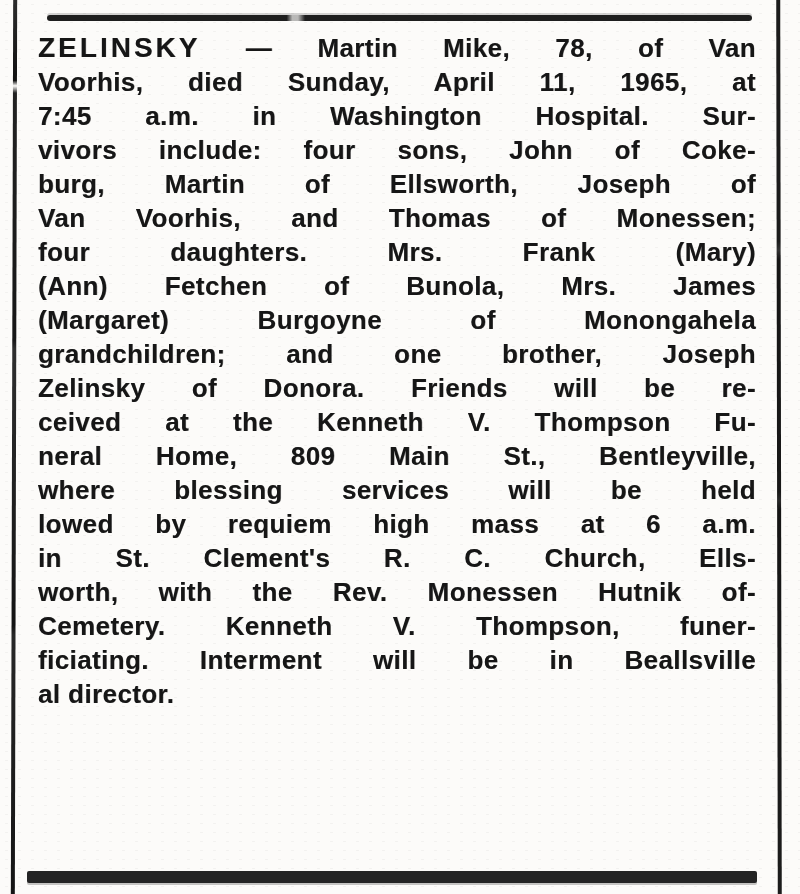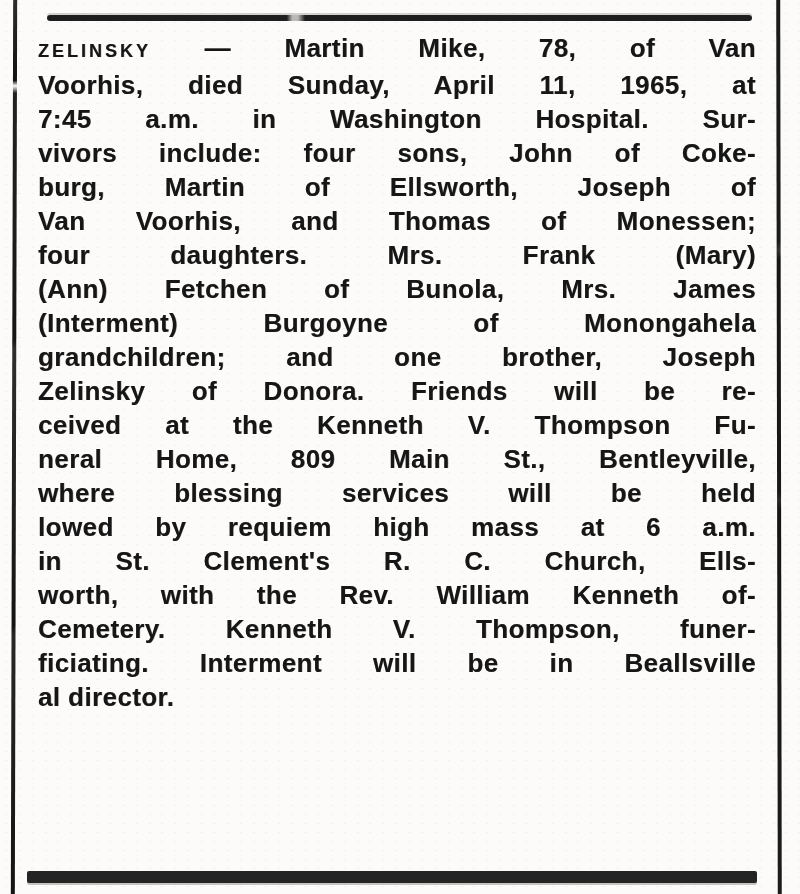--- a/index.html
+++ b/index.html
@@ -83,21 +83,21 @@
   .line {
     text-align: justify;
     text-align-last: justify;
     text-justify: inter-word;
     white-space: normal;
   }
   .lines-wrap .line:last-child {
     text-align-last: left;
   }
   .surname {
-    font-size: 18px;
+    font-size: 28px;
     letter-spacing: 3px;
   }
 </style>
 </head>
 <body>
 
 <div class="scan">
   <div class="rule-left"></div>
   <div class="rule-right"></div>
   <div class="rule-top"></div>
@@ -108,29 +108,29 @@
       <span>— Martin Mike, 78, of Van</span>
     </div>
     <div class="lines-wrap">
         <div class="line">Voorhis, died Sunday, April 11, 1965, at</div>
         <div class="line">7:45 a.m. in Washington Hospital. Sur-</div>
         <div class="line">vivors include: four sons, John of Coke-</div>
         <div class="line">burg, Martin of Ellsworth, Joseph of</div>
         <div class="line">Van Voorhis, and Thomas of Monessen;</div>
         <div class="line">four daughters. Mrs. Frank (Mary)</div>
         <div class="line">(Ann) Fetchen of Bunola, Mrs. James</div>
-        <div class="line">(Interment) Burgoyne of Monongahela</div>
+        <div class="line">(Margaret) Burgoyne of Monongahela</div>
         <div class="line">grandchildren; and one brother, Joseph</div>
         <div class="line">Zelinsky of Donora. Friends will be re-</div>
         <div class="line">ceived at the Kenneth V. Thompson Fu-</div>
         <div class="line">neral Home, 809 Main St., Bentleyville,</div>
         <div class="line">where blessing services will be held</div>
         <div class="line">lowed by requiem high mass at 6 a.m.</div>
         <div class="line">in St. Clement's R. C. Church, Ells-</div>
-        <div class="line">worth, with the Rev. William Kenneth of-</div>
+        <div class="line">worth, with the Rev. Monessen Hutnik of-</div>
         <div class="line">Cemetery. Kenneth V. Thompson, funer-</div>
         <div class="line">ficiating. Interment will be in Beallsville</div>
         <div class="line">al director.</div>
       </div>
   </div>
 
   <div class="rule-bottom"></div>
 </div>
 
 </body></html>

